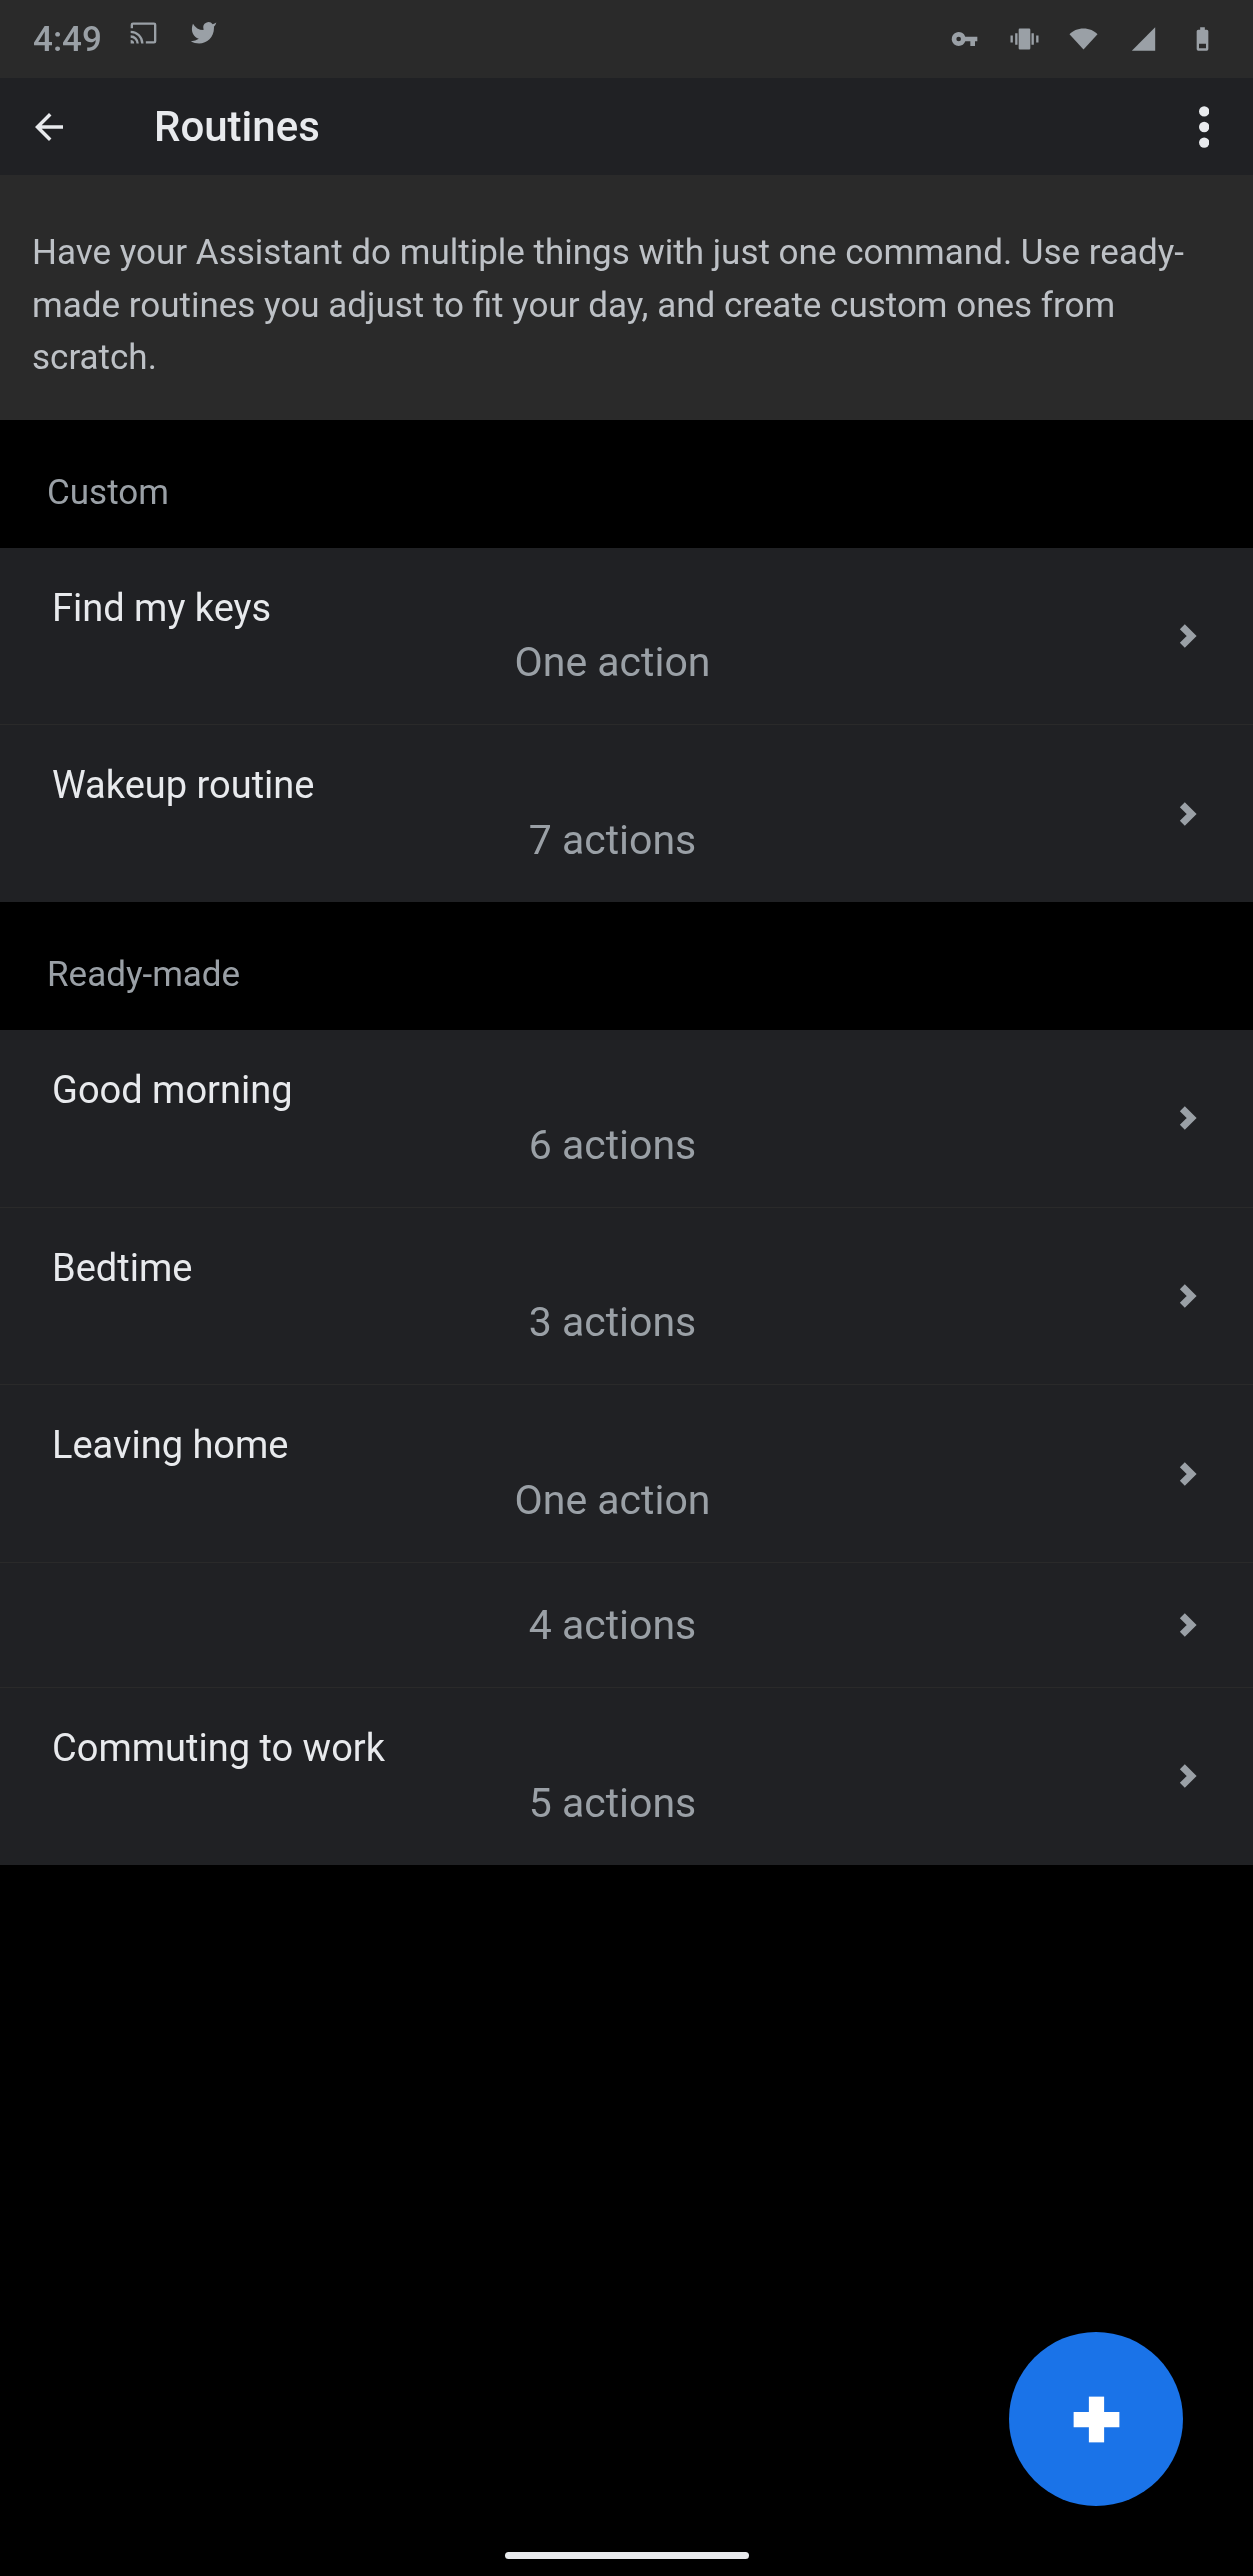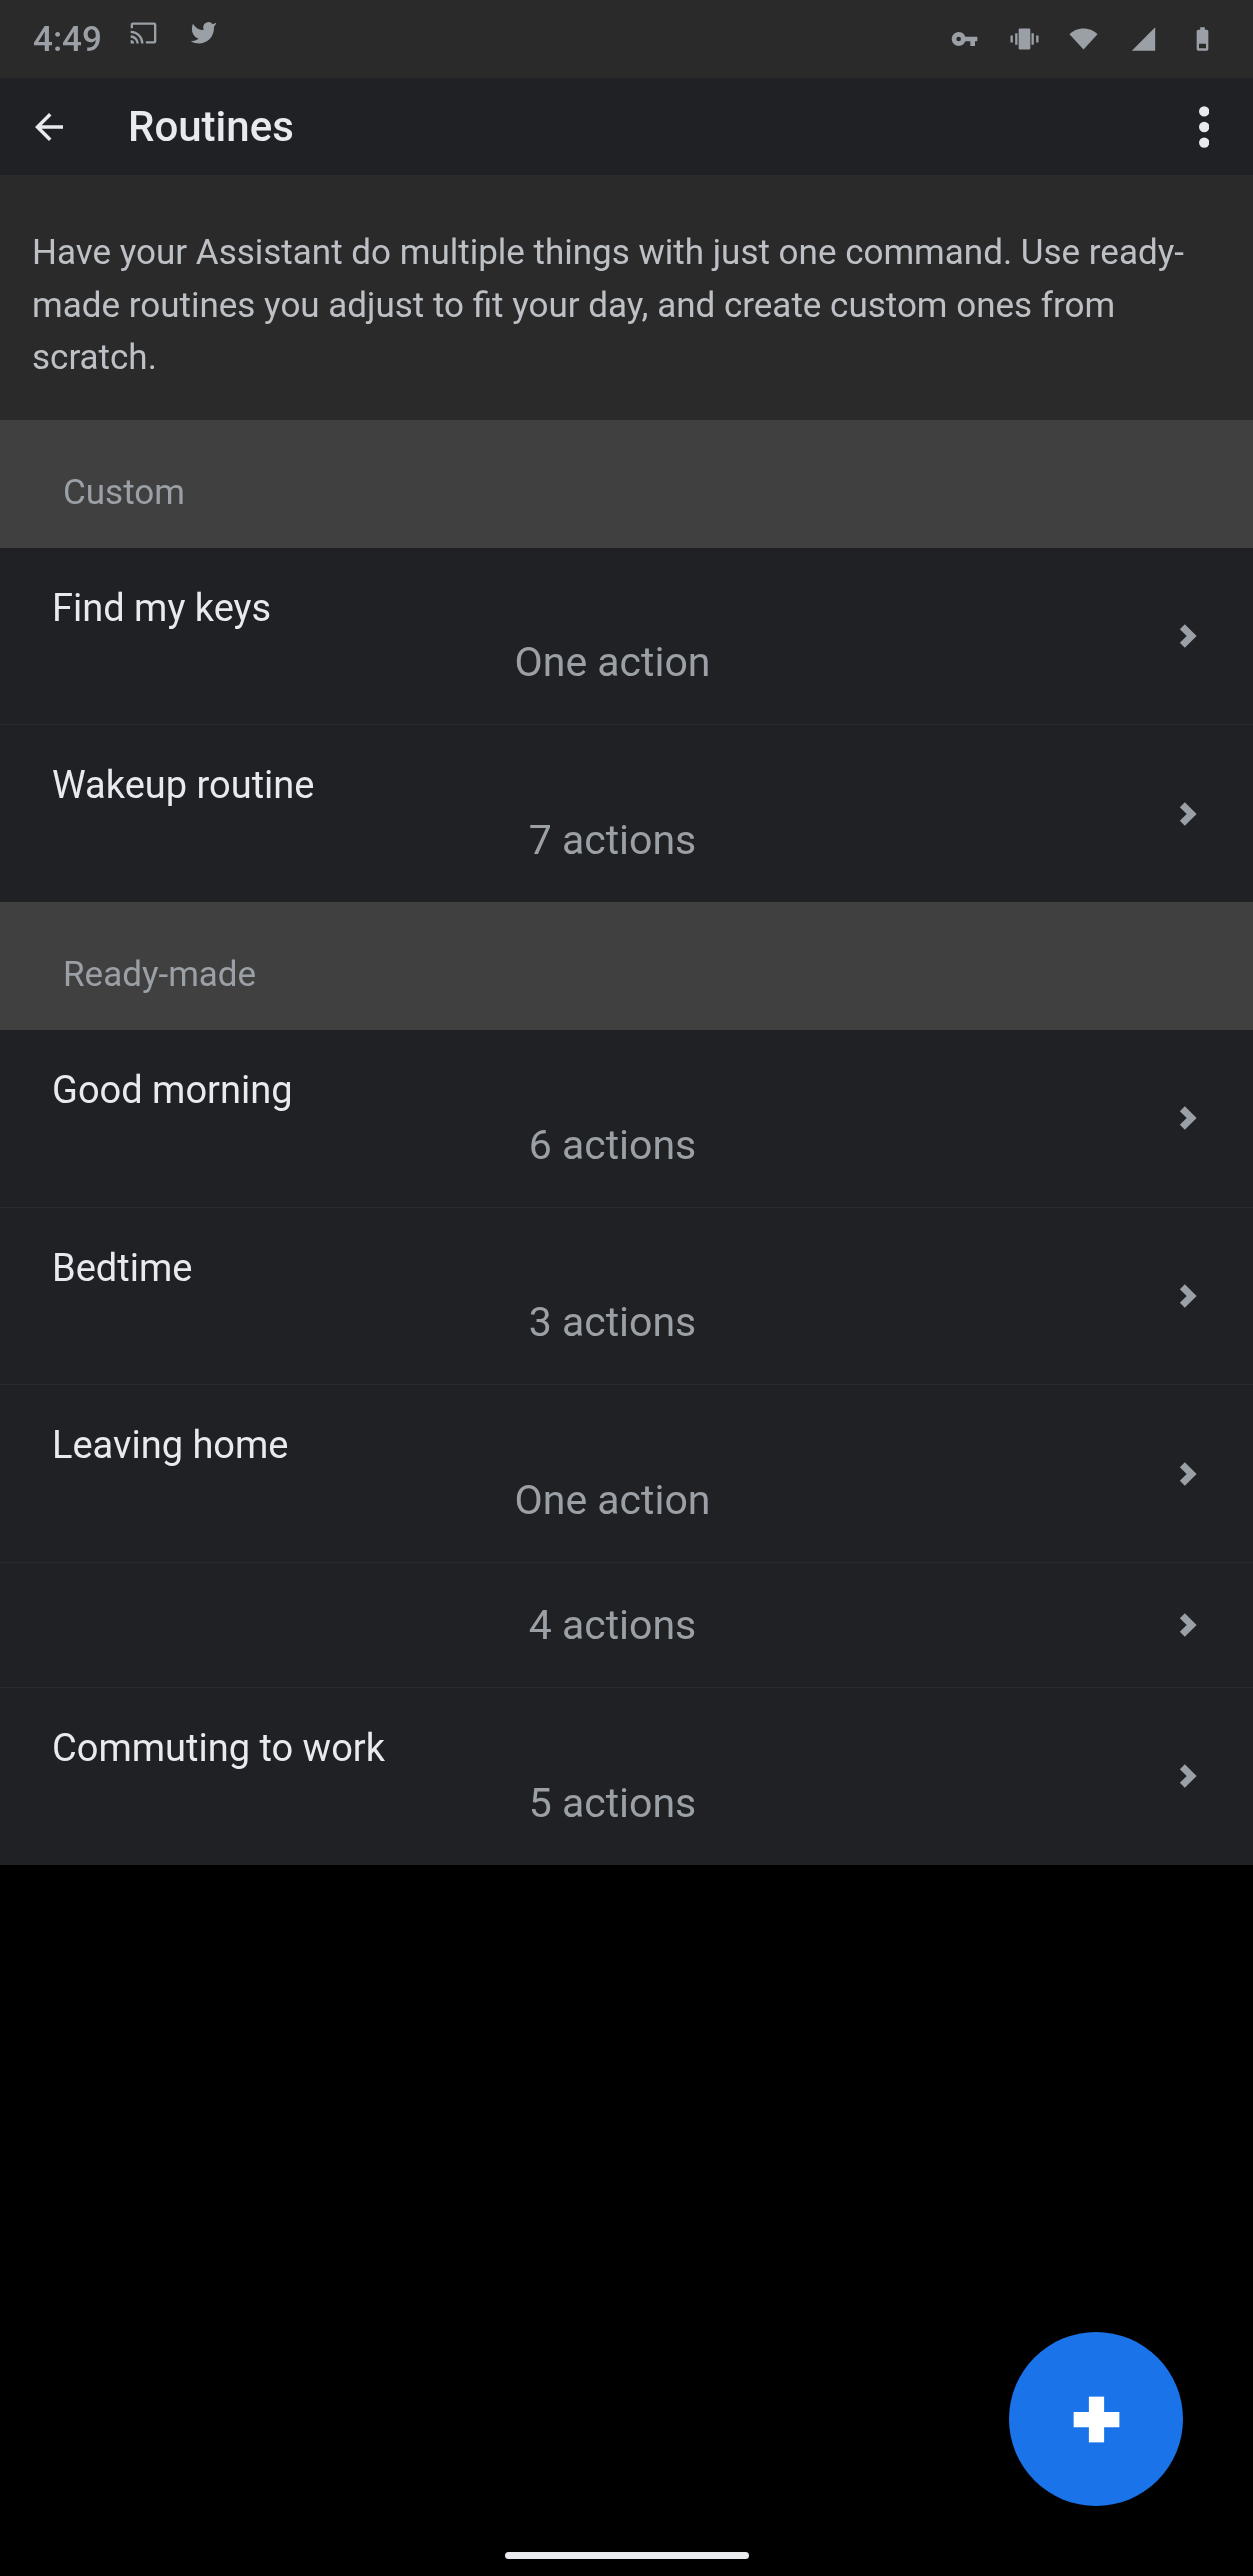--- a/index.html
+++ b/index.html
@@ -40,21 +40,21 @@
     height: 97px;
     background: #202124;
     display: flex;
     align-items: center;
     padding: 0 21px;
   }
   .app-bar .title {
     font-size: 42px;
     font-weight: 500;
     color: #e8eaed;
-    margin-left: 51px;
+    margin-left: 77px;
   }
   .back-btn {
     width: 56px; height: 56px;
     display: flex; align-items: center; justify-content: center;
     border-radius: 50%;
   }
   .back-btn svg { width: 42px; height: 42px; fill: #e8eaed; }
   .spacer { flex: 1; }
   .overflow-btn {
     width: 56px; height: 56px;
@@ -66,24 +66,24 @@
   .page-body {
     background: #2a2a2a;
   }
   .intro {
     padding: 52px 52px 35px 32px;
     font-size: 35px;
     line-height: 1.5;
     color: #bdc1c6;
   }
   .section-header {
-    padding: 52px 52px 35px 63px;
+    padding: 52px 52px 35px 47px;
     font-size: 35px;
     color: #9aa0a6;
-    background: #404040;
+    background: #000000;
   }
 
   .list {
     background: #000000;
   }
   .row {
     display: flex;
     align-items: center;
     padding: 38px 52px;
     background: #202124;

